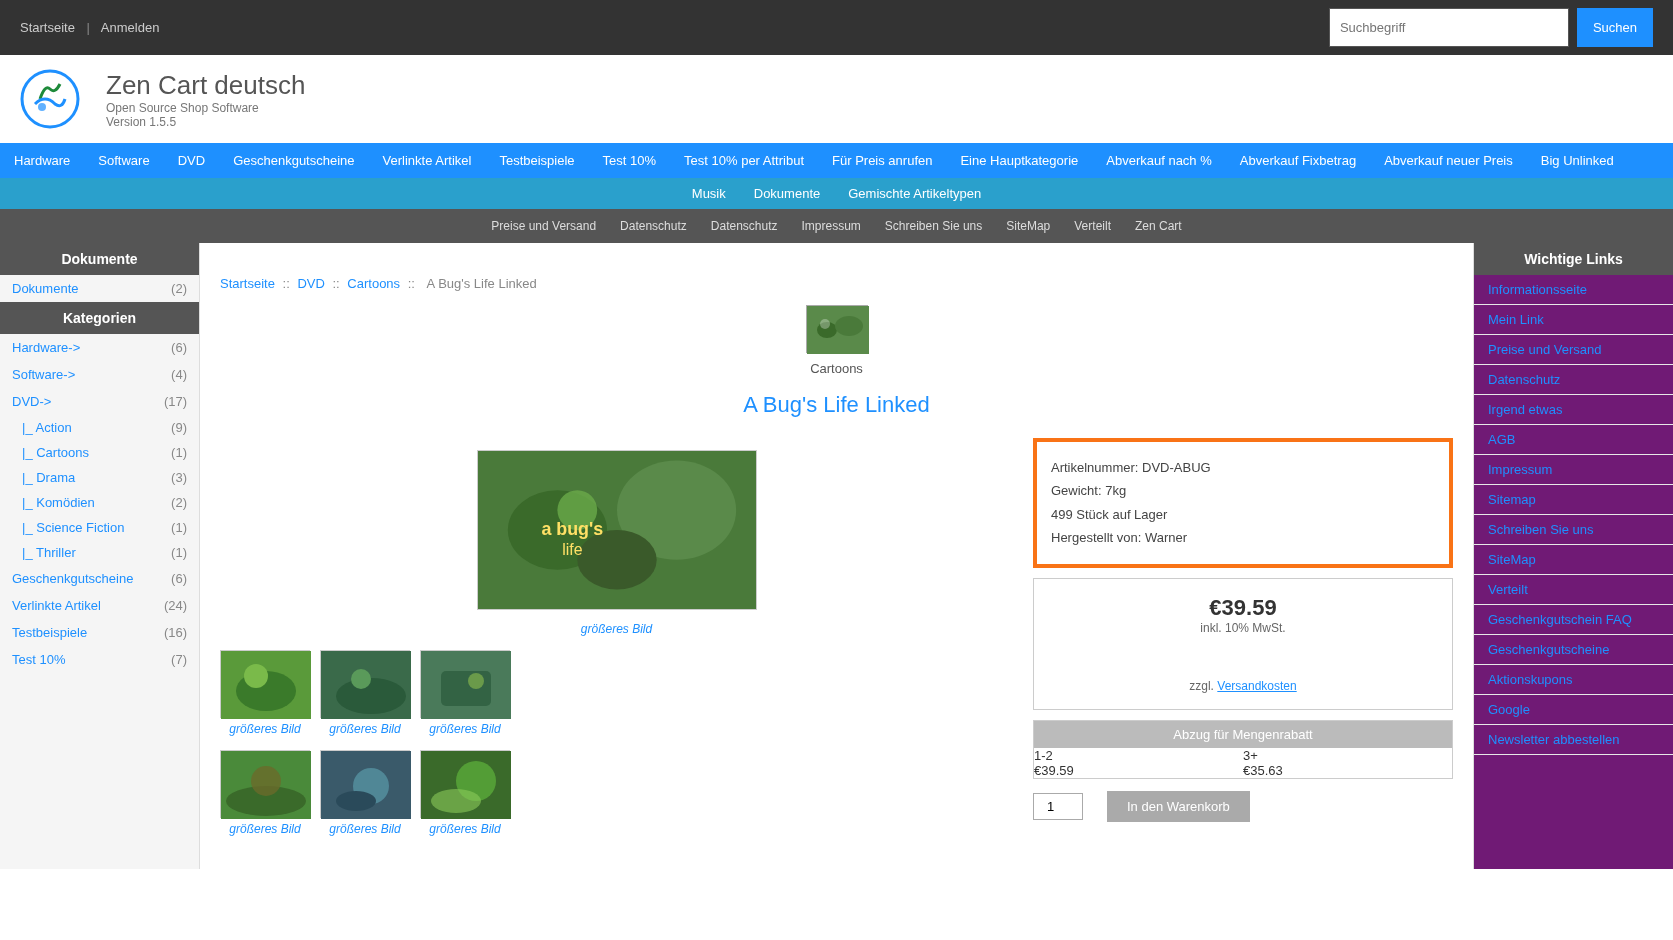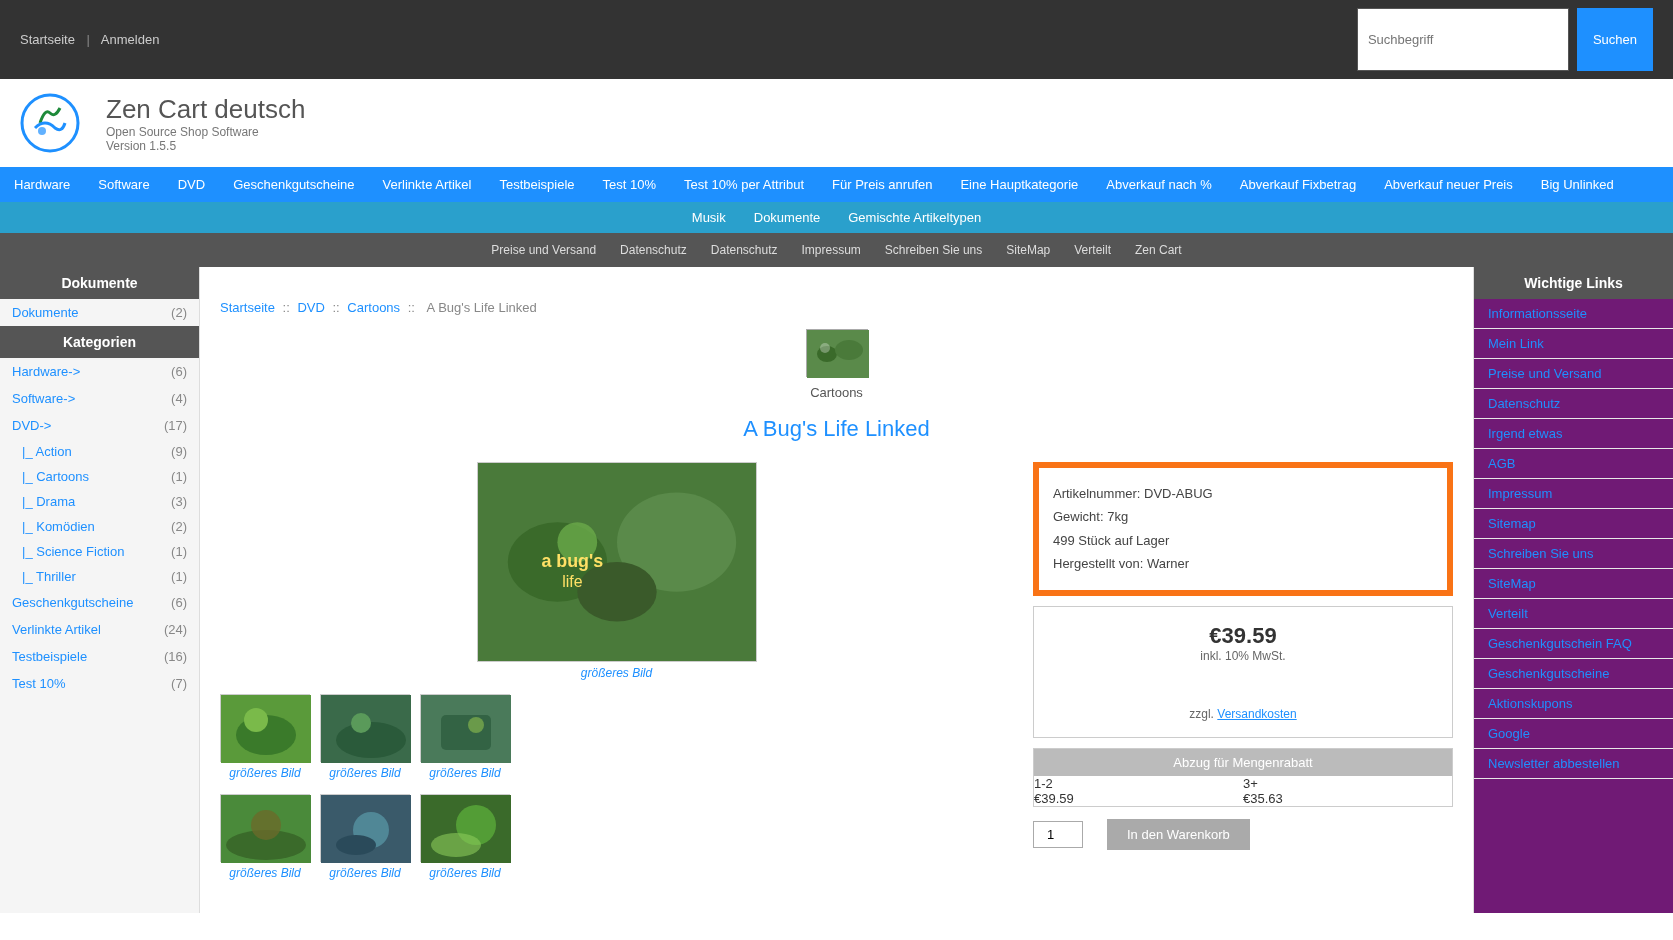--- a/index.html
+++ b/index.html
@@ -3,21 +3,21 @@
   <meta charset="utf-8">
   <style>
     * { margin: 0; padding: 0; box-sizing: border-box; }
     body { font-family: Arial, sans-serif; font-size: 13px; color: #333; background: #fff; }
 
     
     .top-bar { background: #333; color: #ccc; padding: 8px 20px; display: flex; justify-content: space-between; align-items: center; }
     .top-bar-left a { color: #ccc; text-decoration: none; font-size: 13px; }
     .top-bar-left span { color: #888; margin: 0 8px; }
     .top-bar-right { display: flex; gap: 8px; }
-    .search-input { width: 212px; padding: 23px 10px; border: 1px solid #555; background: #fff; font-size: 13px; }
+    .search-input { width: 240px; padding: 11px 10px; border: 1px solid #555; background: #fff; font-size: 13px; }
     .search-btn { background: #1e90ff; color: #fff; border: none; padding: 5px 16px; font-size: 13px; cursor: pointer; }
 
     
     .logo-area { padding: 14px 20px; display: flex; align-items: center; gap: 26px; }
     .logo-text h1 { font-size: 26px; font-weight: normal; color: #555; }
     .logo-text p { font-size: 12px; color: #777; }
 
     
     .primary-nav { background: #1e90ff; display: flex; align-items: center; flex-wrap: wrap; }
     .primary-nav a { color: #fff; text-decoration: none; padding: 10px 14px; font-size: 13px; display: block; white-space: nowrap; }
@@ -58,36 +58,36 @@
     .category-thumb { text-align: center; margin-bottom: 16px; }
     .category-thumb-box { display: inline-block; width: 62px; height: 48px; background: linear-gradient(135deg, #6a9a6a 0%, #4a7a4a 50%, #8aaa5a 100%); border: 1px solid #aaa; }
     .category-thumb-label { font-size: 13px; color: #555; margin-top: 4px; }
 
     
     .product-title { text-align: center; color: #1e90ff; font-size: 22px; font-weight: normal; margin: 10px 0 20px; }
 
     
     .product-layout { display: flex; gap: 20px; }
     .product-images { flex: 1; }
-    .main-img-placeholder { width: 280px; height: 200px; background: linear-gradient(135deg, #4a8a3a 0%, #6aaa4a 30%, #3a6a2a 60%, #7aba5a 100%); border: 1px solid #ccc; margin: 0 auto; display: flex; align-items: center; justify-content: center; position: relative; overflow: hidden; }
+    .main-img-placeholder { width: 280px; height: 160px; background: linear-gradient(135deg, #4a8a3a 0%, #6aaa4a 30%, #3a6a2a 60%, #7aba5a 100%); border: 1px solid #ccc; margin: 12px auto; display: flex; align-items: center; justify-content: center; position: relative; overflow: hidden; }
     .img-link { color: #1e90ff; font-size: 12px; text-align: center; display: block; margin-top: 4px; cursor: pointer; text-decoration: none; font-style: italic; }
 
     .thumb-row { display: flex; gap: 10px; margin-top: 14px; flex-wrap: wrap; }
     .thumb-box { text-align: center; }
     .thumb-img { width: 90px; height: 68px; border: 1px solid #ccc; display: block; }
     .thumb1 { background: linear-gradient(135deg, #5a9a3a 0%, #3a7a2a 100%); }
     .thumb2 { background: linear-gradient(135deg, #3a6a4a 0%, #5a9a5a 100%); }
     .thumb3 { background: linear-gradient(135deg, #4a7a5a 0%, #2a5a3a 70%, #6a9a4a 100%); }
     .thumb4 { background: linear-gradient(135deg, #4a8a3a 0%, #6a6a2a 60%, #3a5a2a 100%); }
     .thumb5 { background: linear-gradient(135deg, #3a5a6a 0%, #5a9aaa 100%); }
     .thumb6 { background: linear-gradient(135deg, #3a6a2a 0%, #5aaa3a 50%, #8aca5a 100%); }
 
     
     .product-info { width: 420px; }
-    .info-box { border: 6px solid #f97316; padding: 14px; font-size: 13px; line-height: 1.8; color: #444; margin-bottom: 10px; }
+    .info-box { border: 4px solid #f97316; padding: 14px; font-size: 13px; line-height: 1.8; color: #444; margin-bottom: 10px; }
     .price-section { border: 1px solid #ccc; padding: 16px; text-align: center; margin-bottom: 10px; }
     .price-main { font-size: 22px; color: #333; font-weight: bold; }
     .price-tax { font-size: 12px; color: #666; }
     .price-shipping { font-size: 12px; color: #666; margin-top: 44px; }
     .price-shipping a { color: #1e90ff; }
     .discount-table { width: 100%; border: 1px solid #ccc; border-collapse: collapse; margin-top: 10px; }
     .discount-header { background: #bbb; text-align: center; padding: 6px; font-size: 13px; color: #fff; }
     .add-to-cart-row { display: flex; align-items: center; gap: 24px; margin-top: 12px; }
     .qty-input { width: 50px; padding: 5px; border: 1px solid #aaa; text-align: center; font-size: 13px; }
     .add-btn { background: #aaa; color: #fff; border: none; padding: 8px 20px; font-size: 13px; cursor: pointer; }

